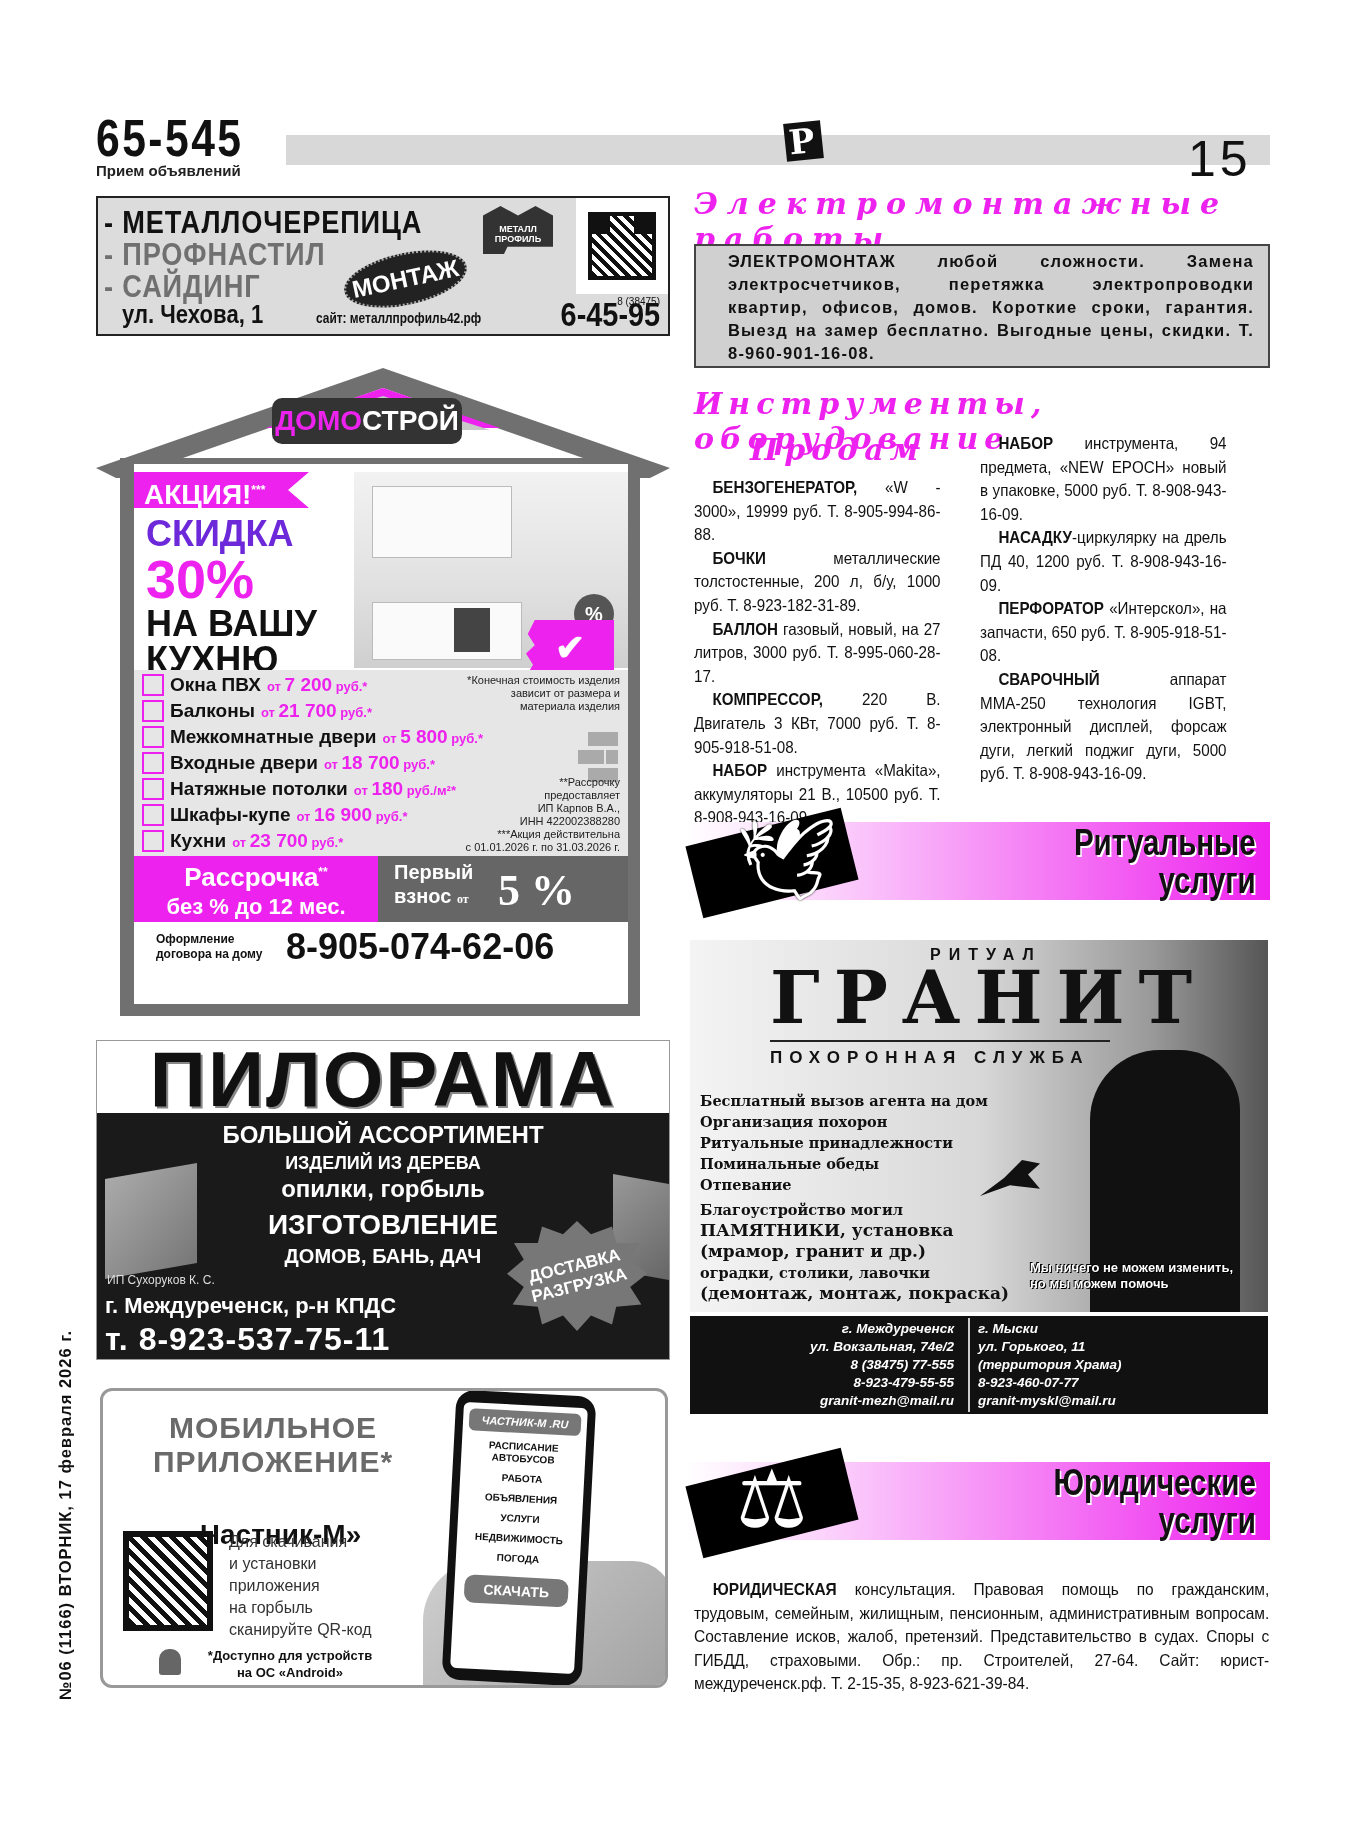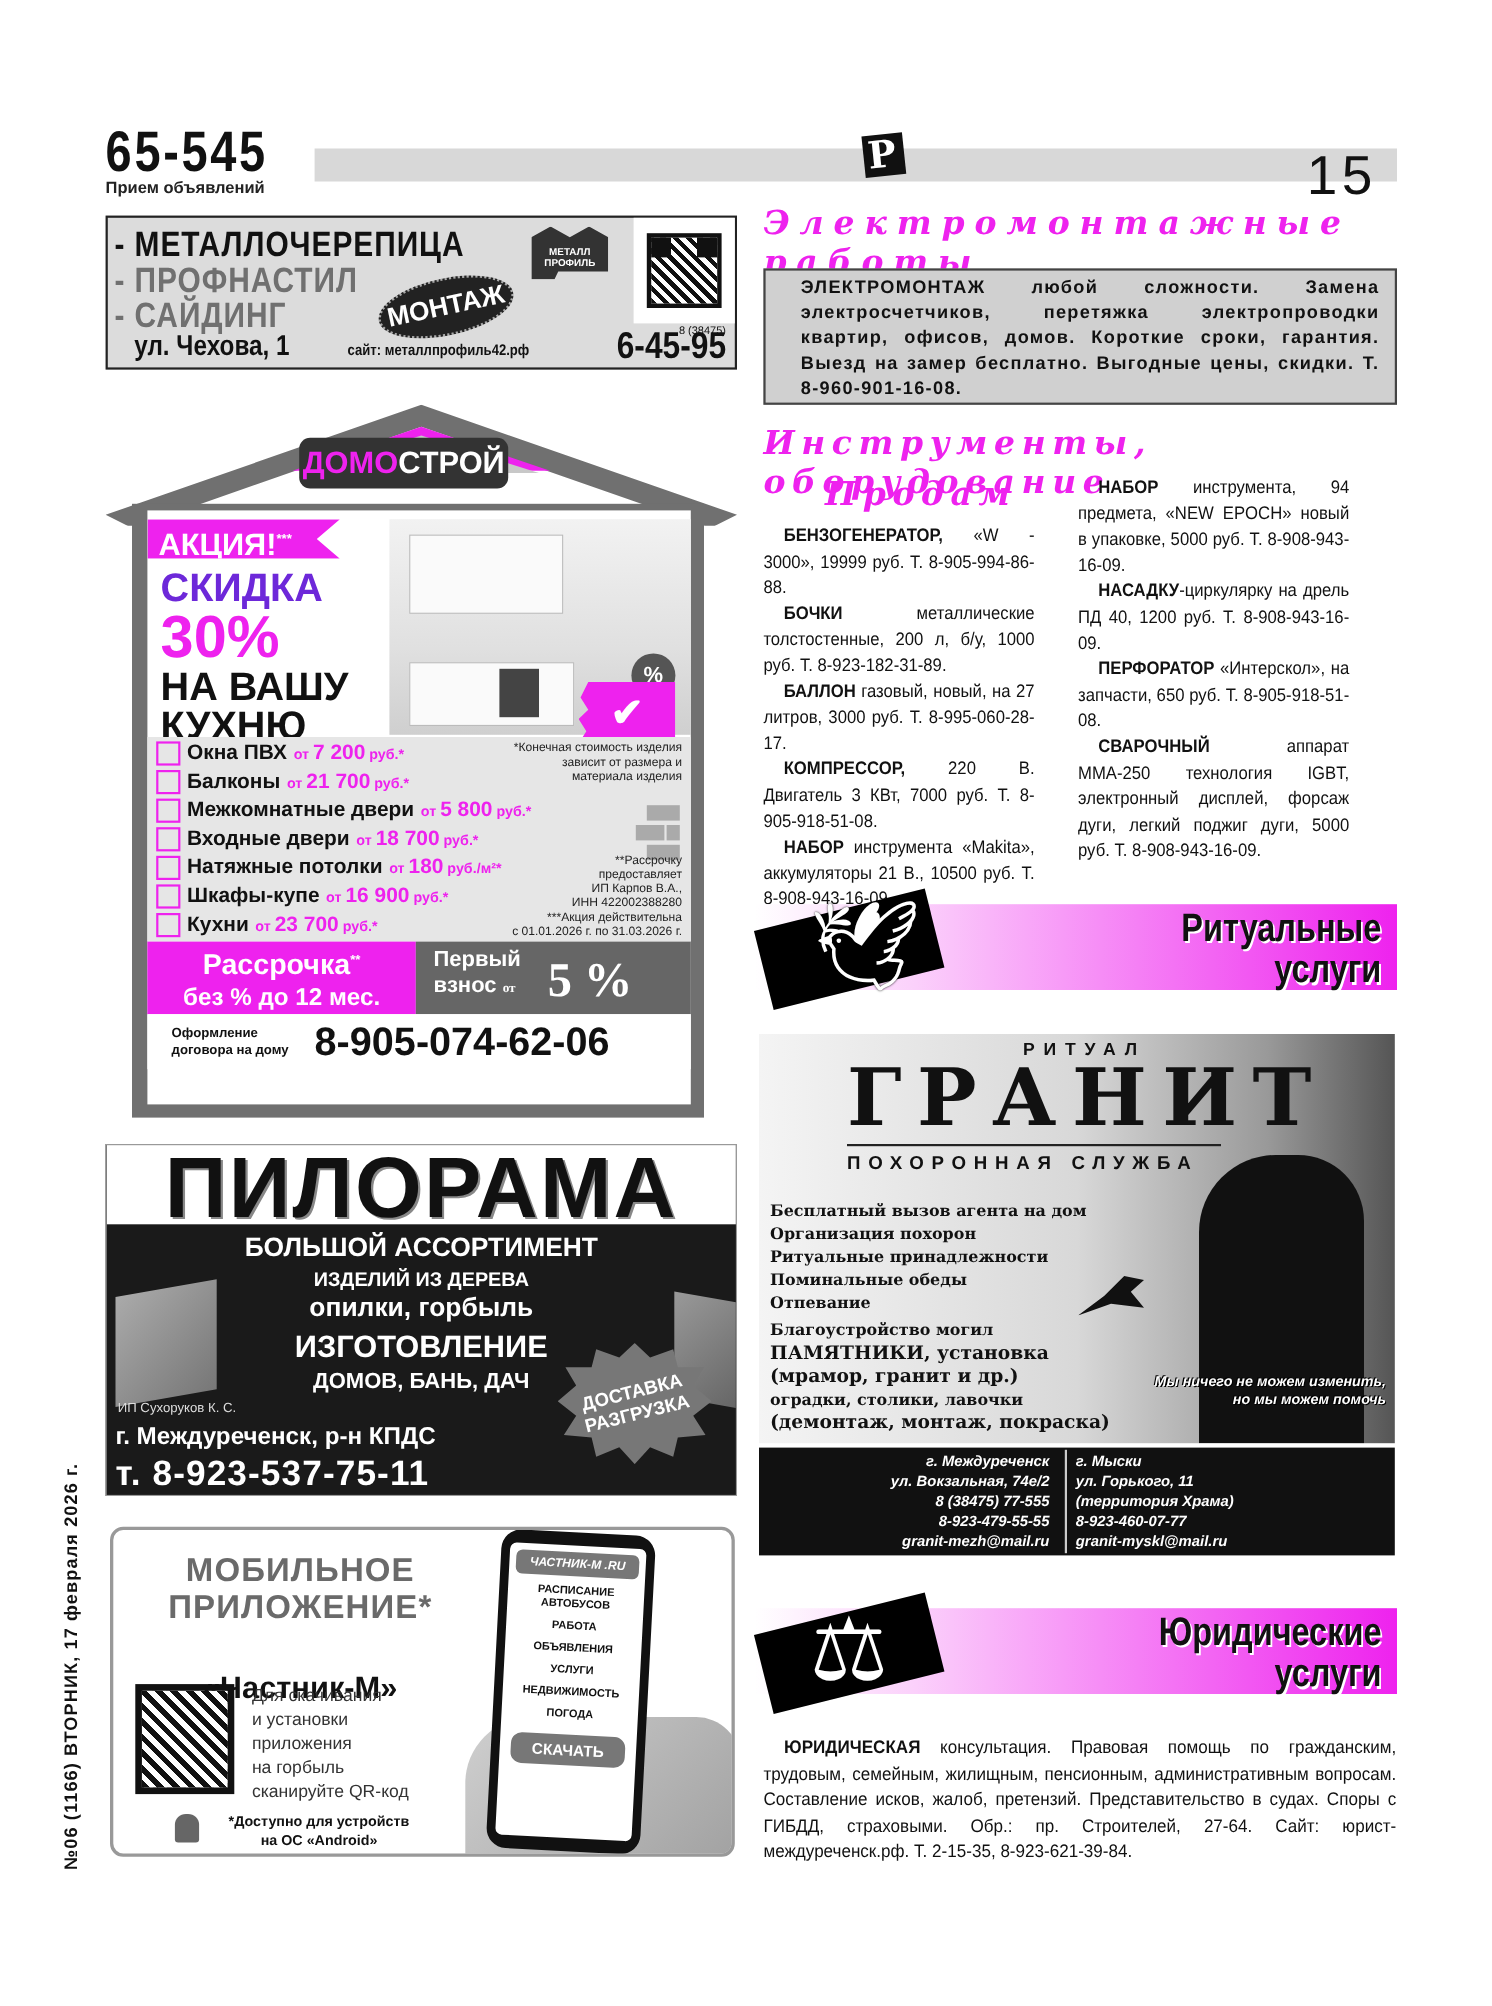--- a/index.html
+++ b/index.html
@@ -126,21 +126,21 @@
   .granit { left: 690px; top: 940px; width: 578px; height: 372px; background: linear-gradient(90deg, #f4f4f4 0%, #d8d8d8 50%, #999 80%, #555 100%); overflow: hidden; }
   .granit-small { position: absolute; left: 240px; top: 6px; font-size: 16px; letter-spacing: 8px; font-weight: bold; }
   .granit-big { position: absolute; left: 80px; top: 18px; font-family: "DejaVu Serif", serif; font-size: 72px; font-weight: bold; letter-spacing: 14px; line-height: 80px; }
   .granit-rule { position: absolute; left: 80px; top: 100px; width: 340px; height: 2px; background: #222; }
   .granit-sub { position: absolute; left: 80px; top: 108px; font-size: 17px; letter-spacing: 7px; font-weight: bold; }
   .granit-list { position: absolute; left: 10px; top: 150px; font-family: "DejaVu Serif", serif; font-size: 14.5px; font-weight: bold; line-height: 21px; color: #111; }
   .granit-list .gap { margin-top: 4px; }
   .granit-list .big { font-size: 17px; }
   .silhouette { position: absolute; left: 400px; top: 110px; width: 150px; height: 262px; background: #111; border-radius: 70px 60px 0 0; }
   .dove-s { position: absolute; left: 290px; top: 220px; width: 60px; height: 36px; background: #111; clip-path: polygon(0 100%, 40% 50%, 70% 0, 100% 10%, 80% 40%, 100% 80%, 50% 70%); }
-  .granit-slogan { position: absolute; left: 340px; top: 308px; width: 230px; color: #fff; font-style: italic; font-weight: bold; font-size: 13px; text-align: right; line-height: 16px; text-shadow: 1px 1px 0 #000, -1px -1px 0 #000; }
+  .granit-slogan { position: absolute; left: 340px; top: 320px; width: 230px; color: #fff; font-weight: bold; font-size: 13px; text-align: left; line-height: 16px; text-shadow: 1px 1px 0 #000, -1px -1px 0 #000; }
   .granit-contacts { left: 690px; top: 1316px; width: 578px; height: 98px; background: #111; color: #fff; font-style: italic; font-weight: bold; font-size: 13.5px; line-height: 18px; }
   .gc-l { position: absolute; left: 0; top: 4px; width: 272px; text-align: right; padding-right: 8px; }
   .gc-div { position: absolute; left: 278px; top: 2px; width: 2px; height: 94px; background: #ccc; }
   .gc-r { position: absolute; left: 288px; top: 4px; width: 280px; }
 
   .legal-text { left: 694px; top: 1578px; width: 576px; font-size: 16.5px; line-height: 23.6px; color: #111; text-align: justify; }
   .legal-text .inner { transform: scaleX(0.94); transform-origin: left top; width: 612px; }
 
   .side-date { left: 56px; top: 1700px; transform: rotate(-90deg); transform-origin: left top; font-weight: bold; font-size: 16.5px; white-space: nowrap; letter-spacing: 1px; }
 </style>

